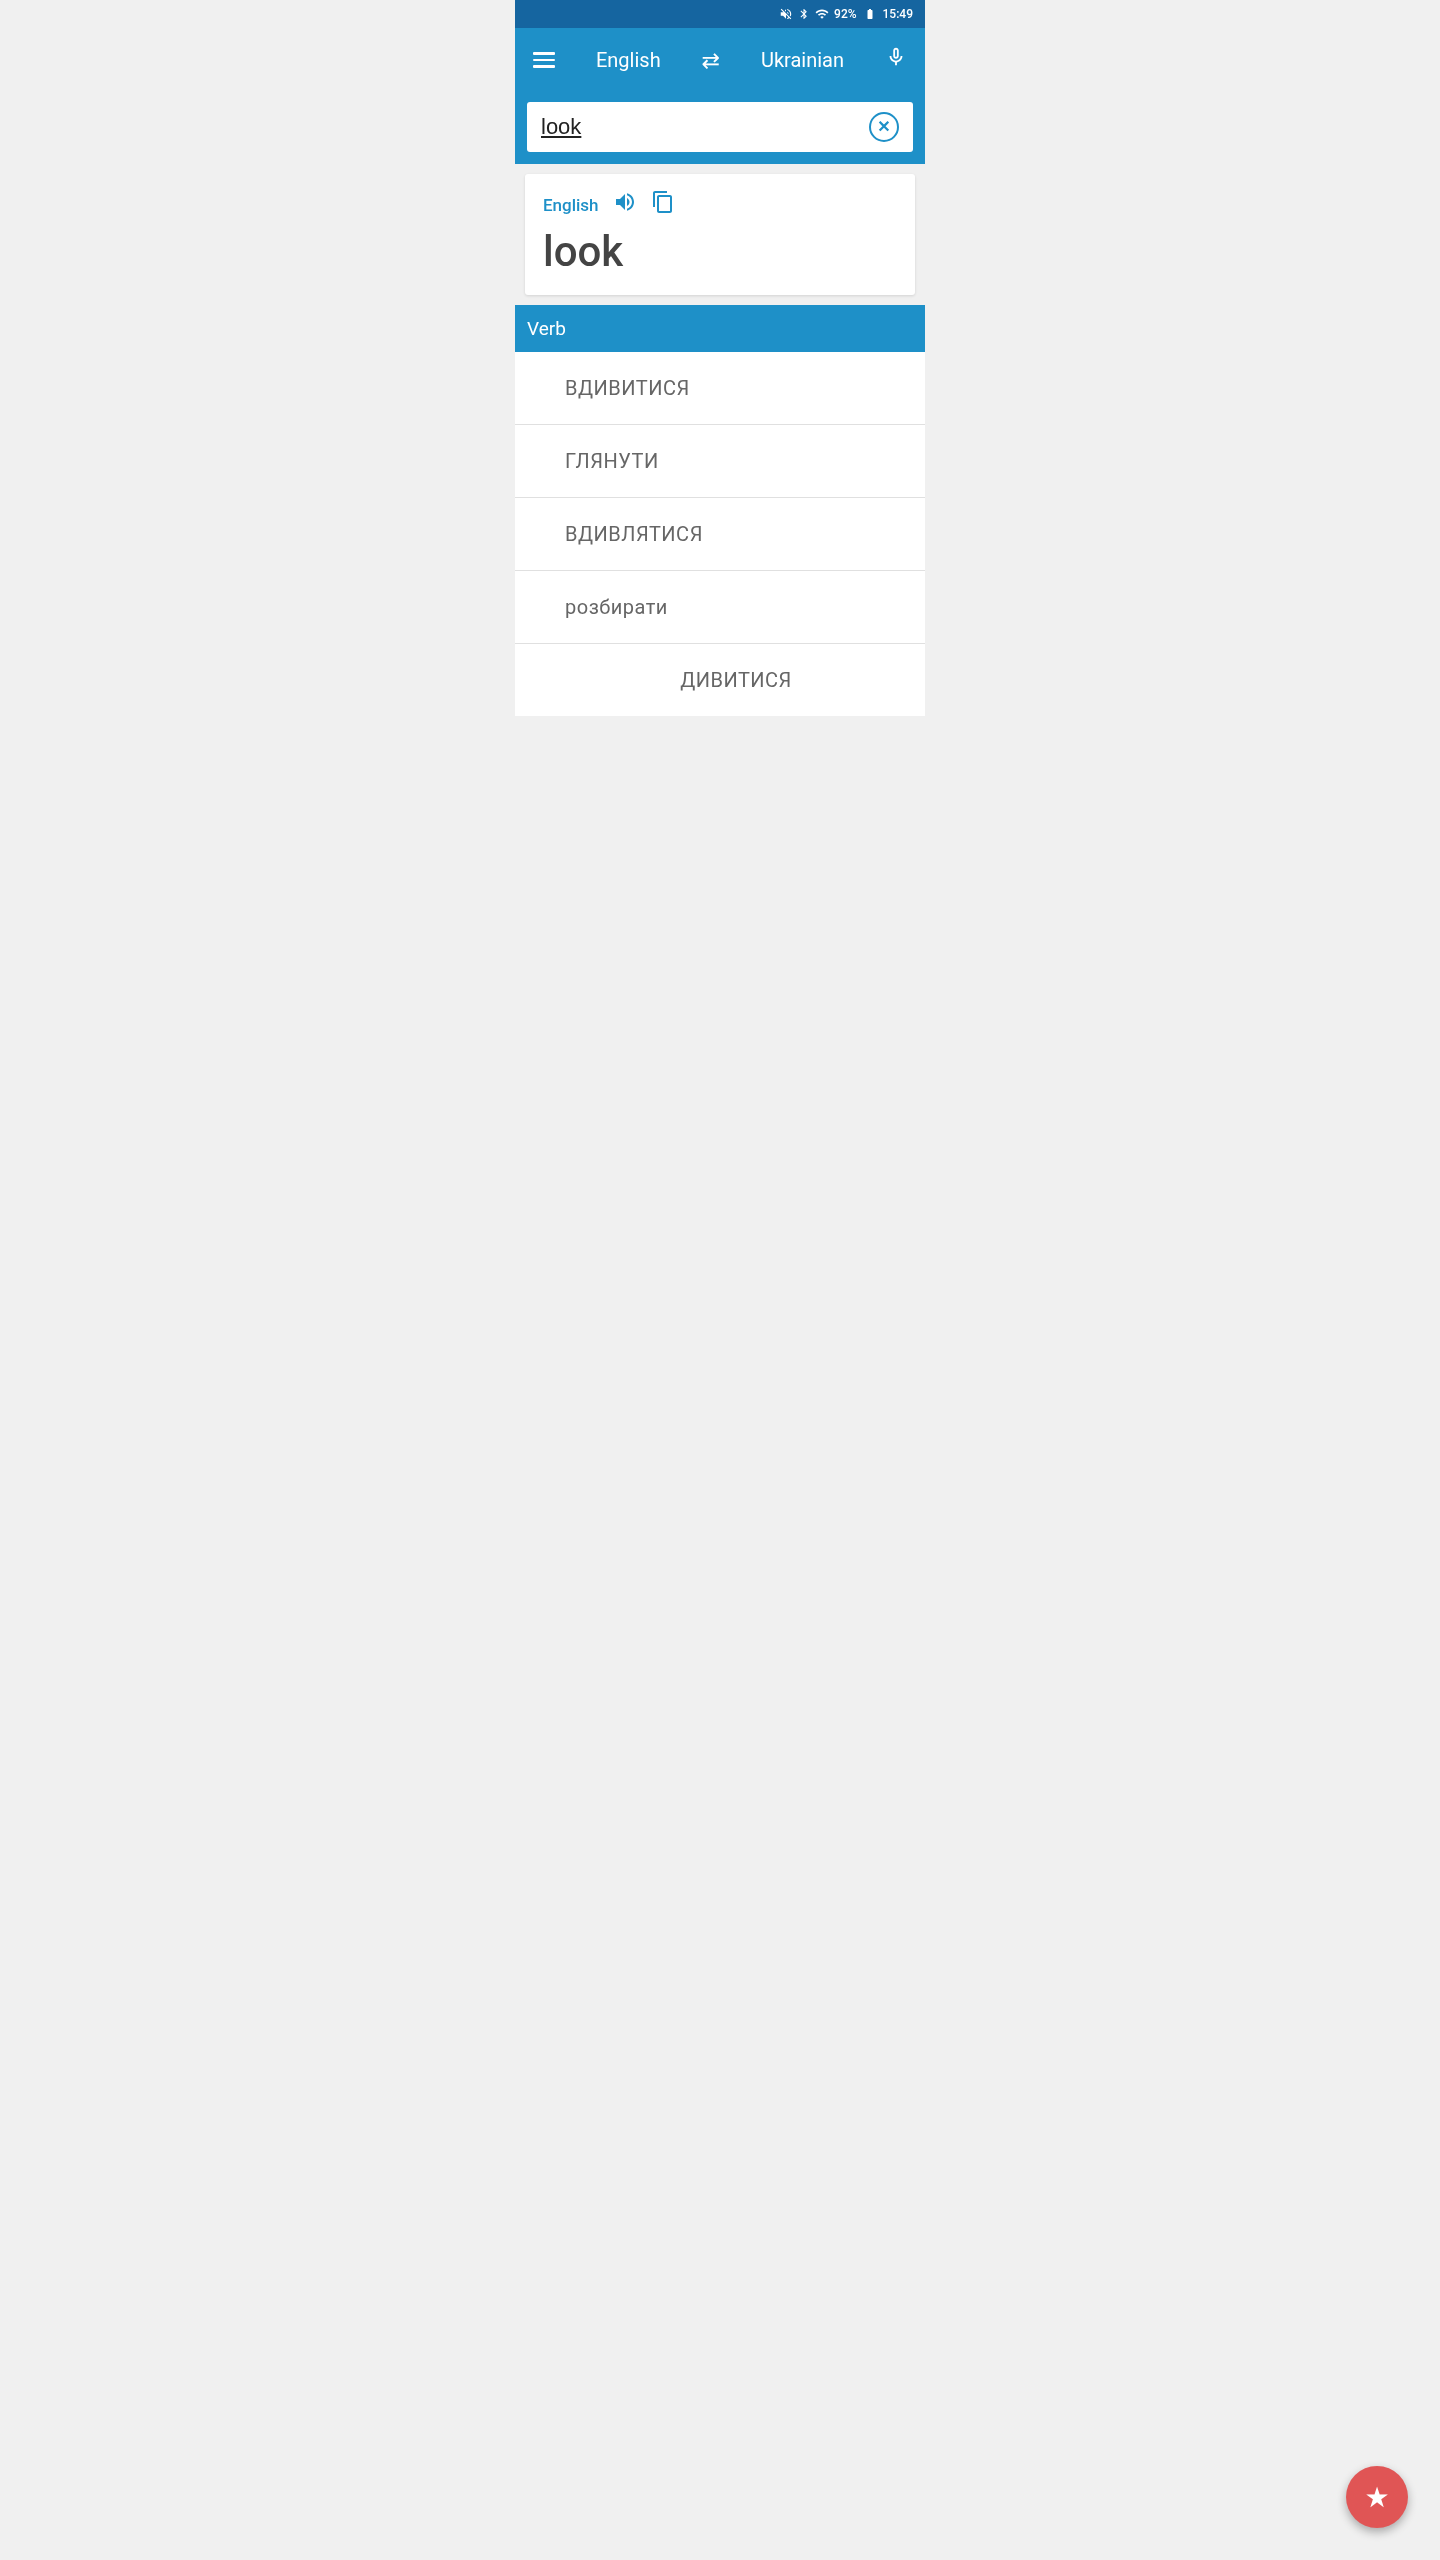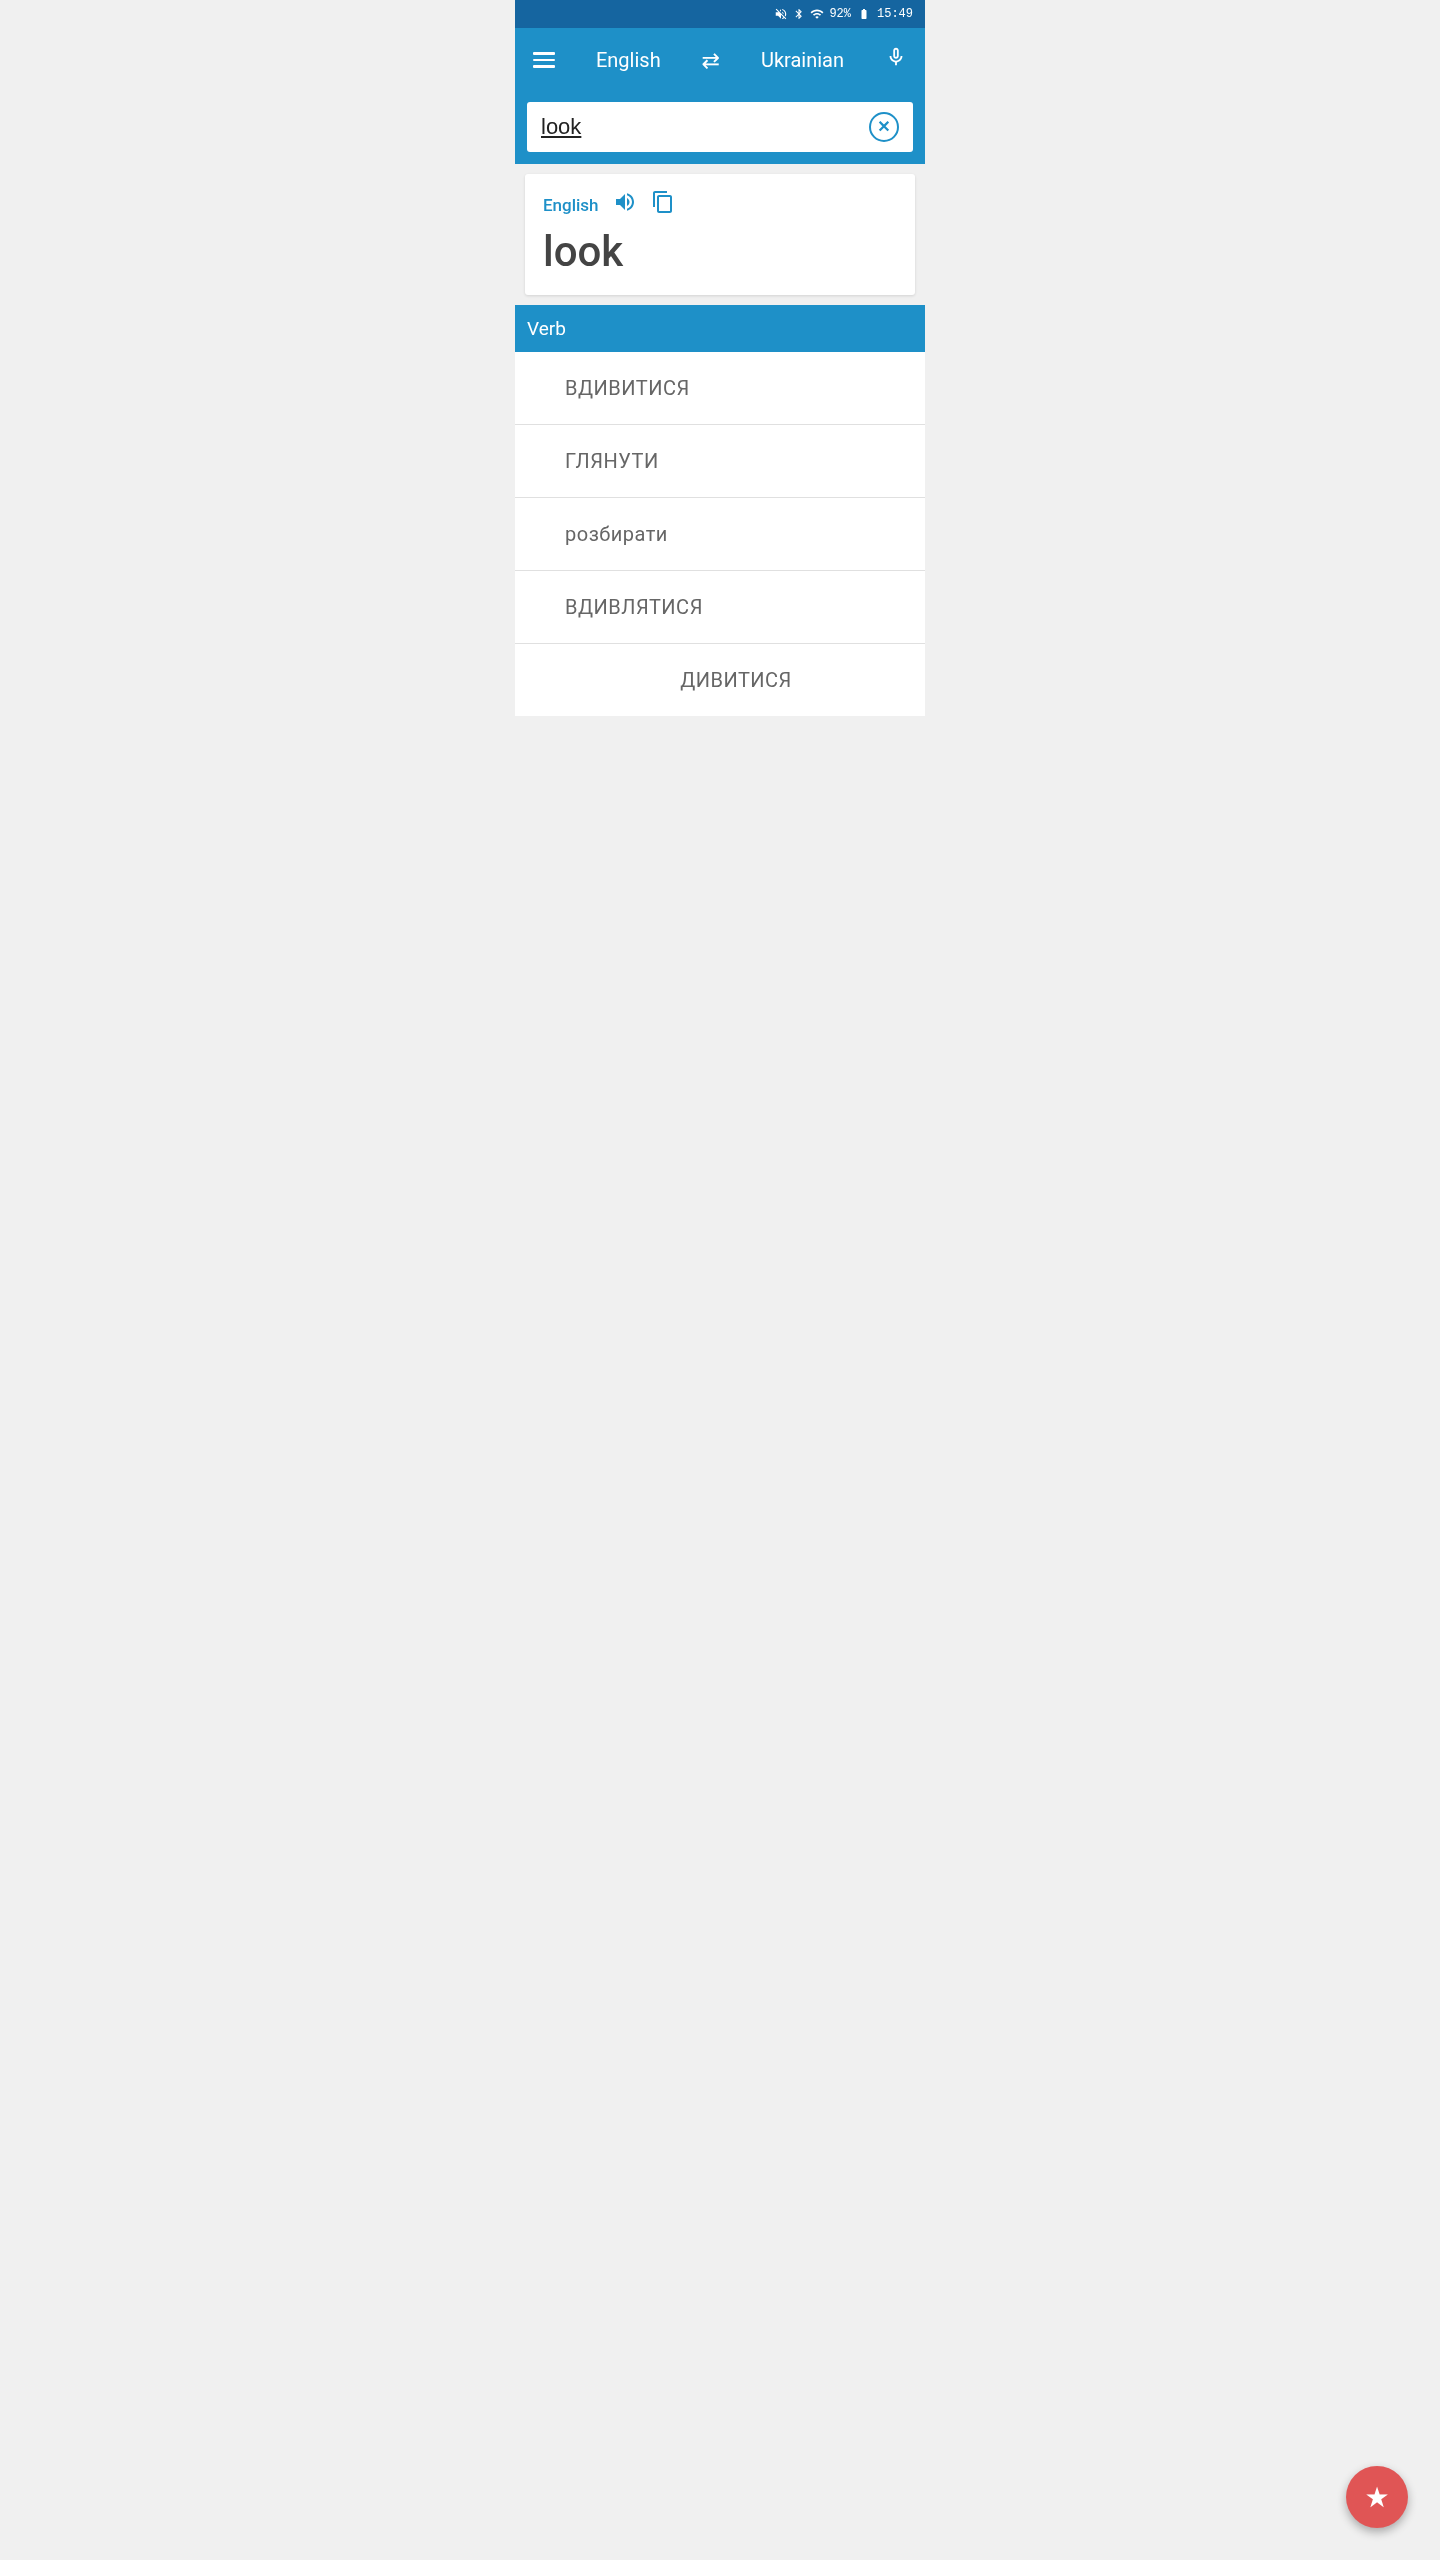--- a/index.html
+++ b/index.html
@@ -20,21 +20,20 @@
 
     
     .status-bar {
       background: #1565a0;
       height: 28px;
       display: flex;
       align-items: center;
       justify-content: flex-end;
       padding: 0 12px;
       gap: 6px;
-      font-family: Liberation Mono, monospace;
     }
 
     .status-bar-icons {
       display: flex;
       align-items: center;
       gap: 5px;
     }
 
     .status-text {
       color: white;
@@ -306,20 +305,20 @@
   </div>
   <div class="result-word">look</div>
 </div>
 
 <div class="section-header">Verb</div>
 
 <div class="translation-list">
 
 <div class="translation-item"><span class="translation-word">ВДИВИТИСЯ</span></div>
     <div class="translation-item"><span class="translation-word">ГЛЯНУТИ</span></div>
+    <div class="translation-item"><span class="translation-word">ВДИВЛЯТИСЯ</span></div>
     <div class="translation-item"><span class="translation-word">розбирати</span></div>
-    <div class="translation-item"><span class="translation-word">ВДИВЛЯТИСЯ</span></div>
     <div class="translation-item"><span class="translation-word">ДИВИТИСЯ</span></div>
   </div>
 
 <div class="fab">
   <span class="fab-star">★</span>
 </div>
 
 </body></html>

